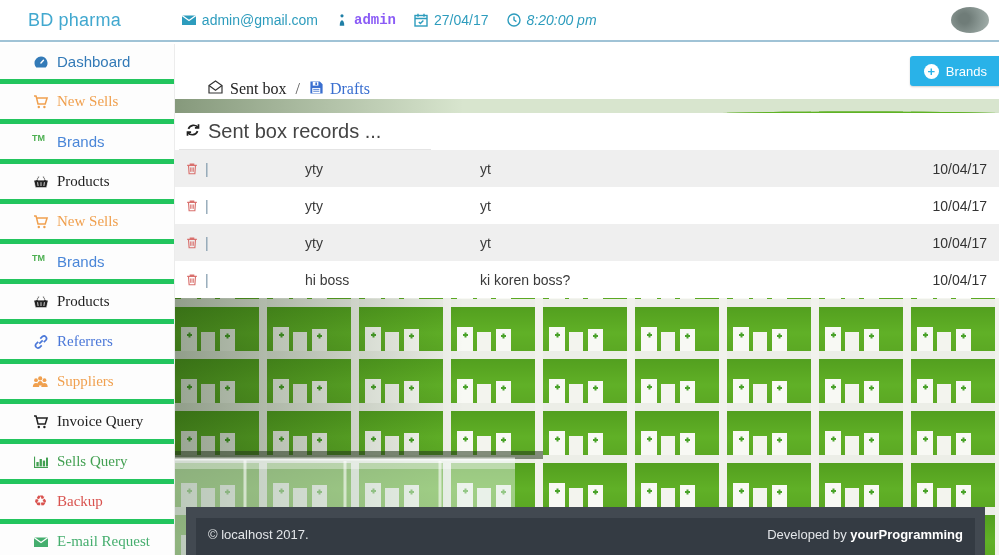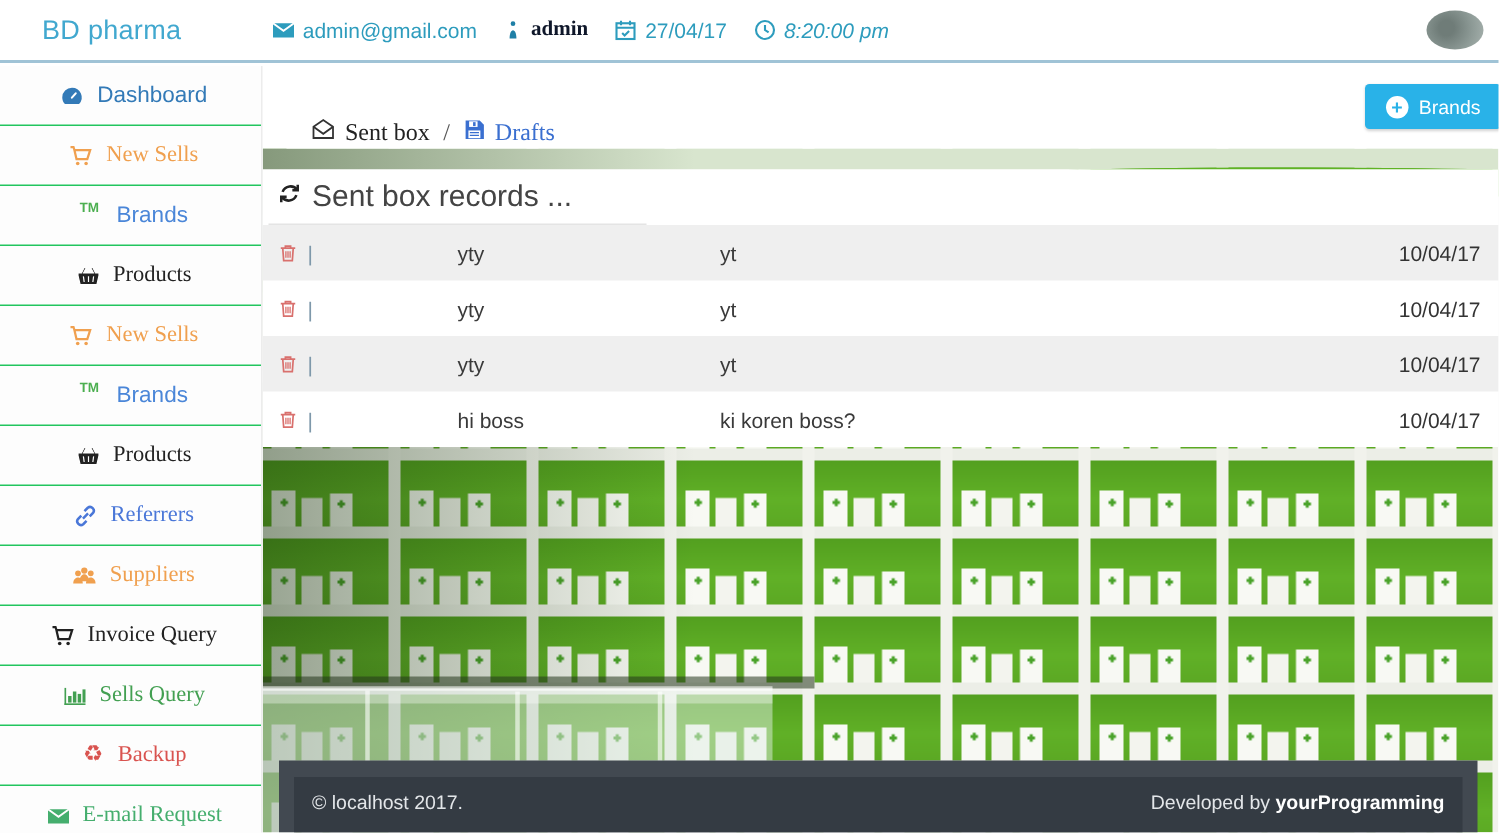--- a/index.html
+++ b/index.html
@@ -6,31 +6,31 @@
   html,body { width:999px; height:555px; overflow:hidden; background:#fff;
     font-family:"Liberation Sans", sans-serif; }
 
   
   .topbar { position:absolute; left:0; top:0; width:999px; height:42px; background:#fff;
     border-bottom:2px solid #a0c3d6; display:flex; align-items:center; z-index:30; }
   .brand { margin-left:28px; font-size:18px; color:#41a8cf; letter-spacing:.2px; cursor:pointer; }
   .topmeta { display:flex; align-items:center; margin-left:60px; gap:17px; }
   .meta-item { display:flex; align-items:center; gap:5px; color:#2d9cbd; font-size:14px; }
   .meta-item svg { display:block; }
-  .meta-admin { font-family:Liberation Serif, serif; font-weight:bold; color:#0f172a; }
+  .meta-admin { font-family:Liberation Mono, monospace; font-weight:bold; color:#8b5cf6; }
   .meta-time { font-style:italic; }
   .avatar { margin-left:auto; margin-right:10px; width:38px; height:26px; border-radius:50%;
     background:radial-gradient(circle at 35% 45%, #6f7c78 0 18%, #8d9a96 60%, #a9b4b0 100%);
     cursor:pointer; }
 
   
   .sidebar { position:absolute; left:0; top:44px; width:175px; height:511px; background:#fdfdfd;
     border-right:1px solid #ececec; z-index:20; }
-  .side-item { height:40px; display:flex; align-items:center; padding-left:4px; gap:8px;
-    border-bottom:1px solid #22c55e; font-size:15px; cursor:pointer; background:#fdfdfd;justify-content:center; }
+  .side-item { height:40px; display:flex; align-items:center; padding-left:32px; gap:8px;
+    border-bottom:5px solid #22c55e; font-size:15px; cursor:pointer; background:#fdfdfd; }
   .side-item.serif { font-family:"Liberation Serif", serif; }
   .side-item .icn { width:17px; display:flex; justify-content:center; align-items:center; }
   .glyph { font-size:15px; line-height:1; }
 
   
   .main { position:absolute; left:175px; top:42px; width:824px; height:513px; background:#fff;
     overflow:hidden; }
   .photo { position:absolute; left:0; top:57px; width:824px; height:456px; z-index:1; }
 
   .crumb-card { position:absolute; left:16px; top:0; width:824px; height:57px; background:#fff;

